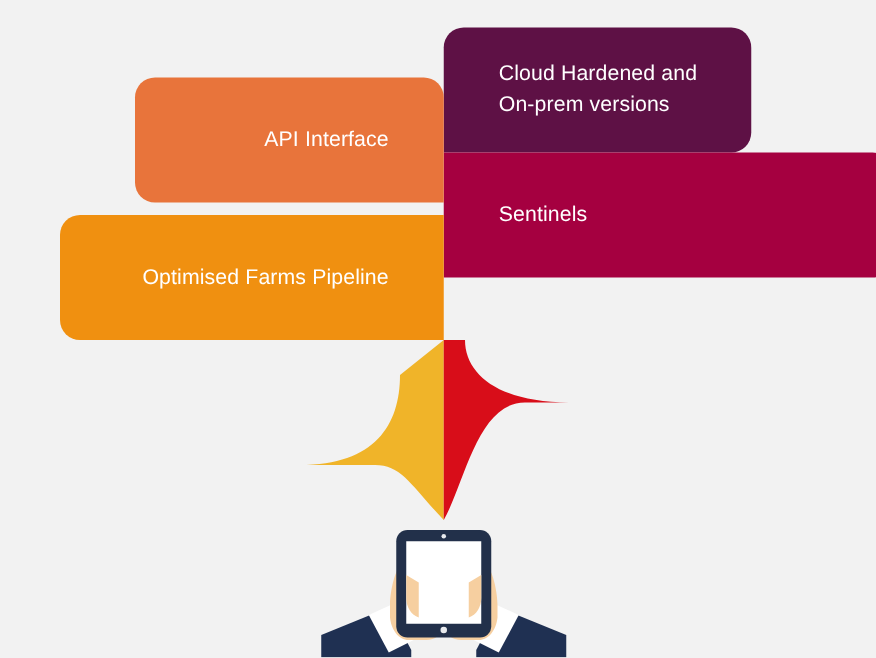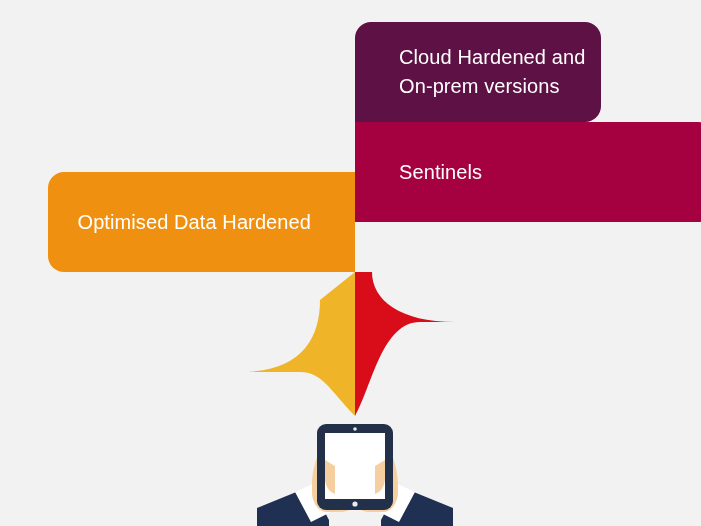--- a/index.html
+++ b/index.html
@@ -9,21 +9,21 @@
     font-family:"Liberation Sans", sans-serif;
   }
   #stage{position:relative;width:701px;height:526px;background:#f2f2f2;}
 
   .card{
     position:absolute;
     display:flex;
     align-items:center;
     box-sizing:border-box;
     color:#ffffff;
-    font-size:20px;
+    font-size:17px;
     line-height:1.45;
     letter-spacing:.1px;
   }
   .card .label{white-space:pre-line;}
 
   
   .left{justify-content:flex-end;text-align:right;padding-right:44px;}
   
   .right{justify-content:flex-start;text-align:left;padding-left:44px;}
 
@@ -78,23 +78,26 @@
   <div class="card right" id="card-cloud">
     <span class="label">Cloud Hardened and
 On-prem versions</span>
   </div>
 
   <div class="card right" id="card-sentinels">
     <span class="label">Sentinels</span>
   </div>
 
 
+  <div class="card left" id="card-api">
+    <span class="label">API Interface</span>
+  </div>
 
   <div class="card left" id="card-pipeline">
-    <span class="label">Optimised Data Hardened</span>
+    <span class="label">Optimised Farms Pipeline</span>
   </div>
 
 
   <svg id="illustration" viewBox="0 0 200 118">
 
     <path fill="#1f3052" d="M2,118 L2,100 L56,78 L74,112 L74,118 Z"></path>
 
     <path fill="#ffffff" d="M40,84 L62,74 L76,104 L56,114 Z"></path>
 
     <path fill="#f6cfa0" d="M57,76 C57,64 62,42 70,40 C77,38 79,48 78,58 L78,62 L92,62 C97,62 99,66 99,70

